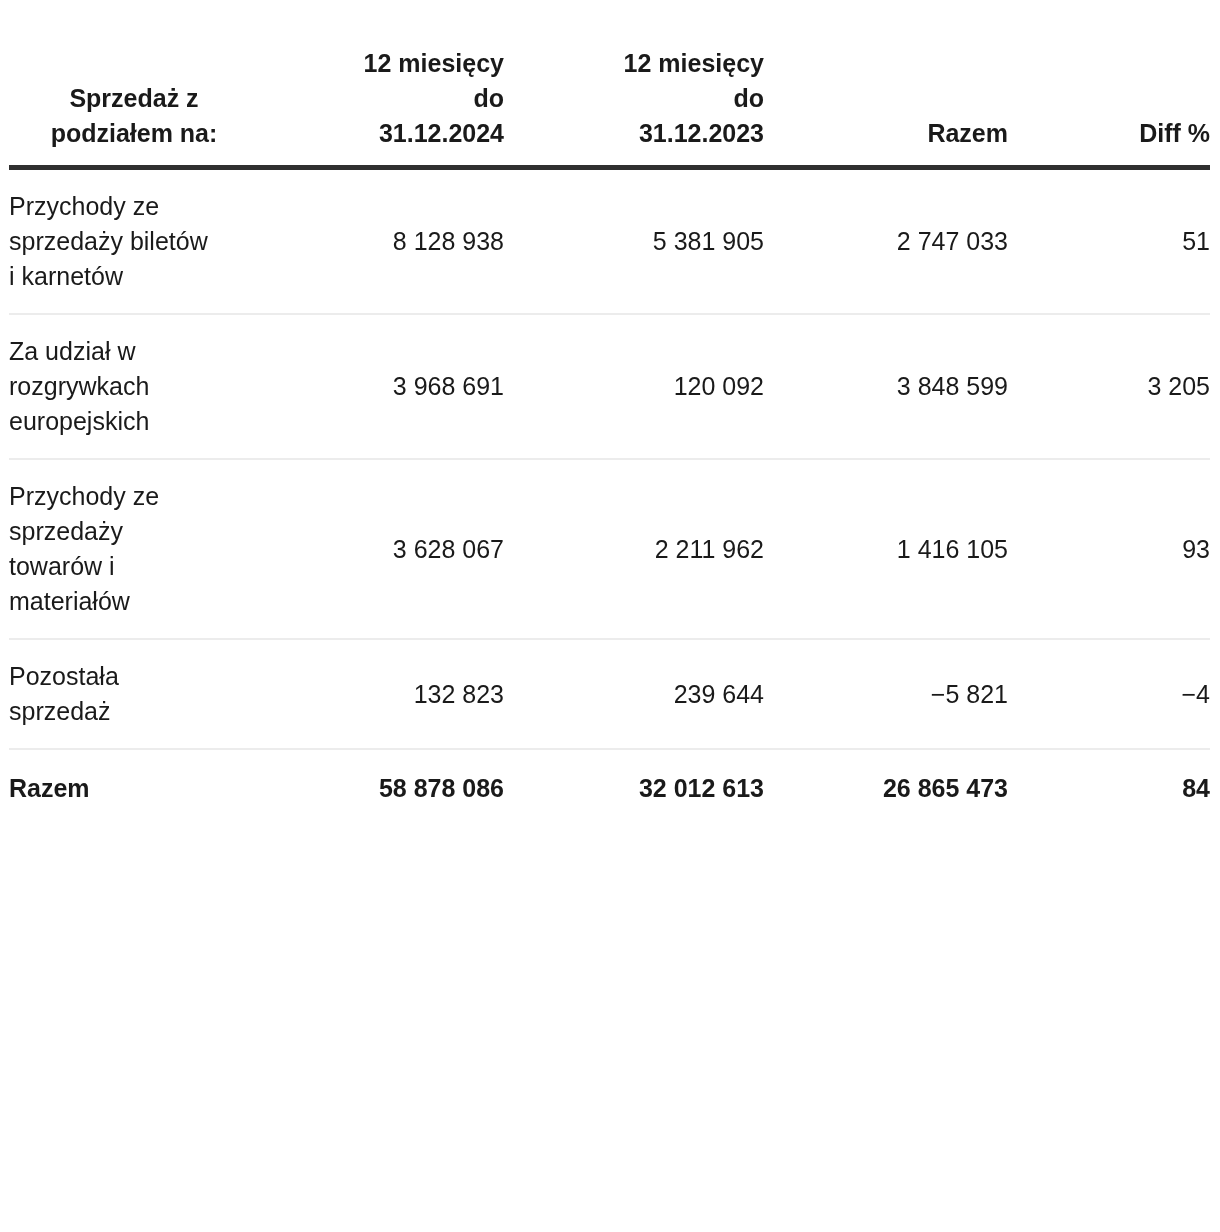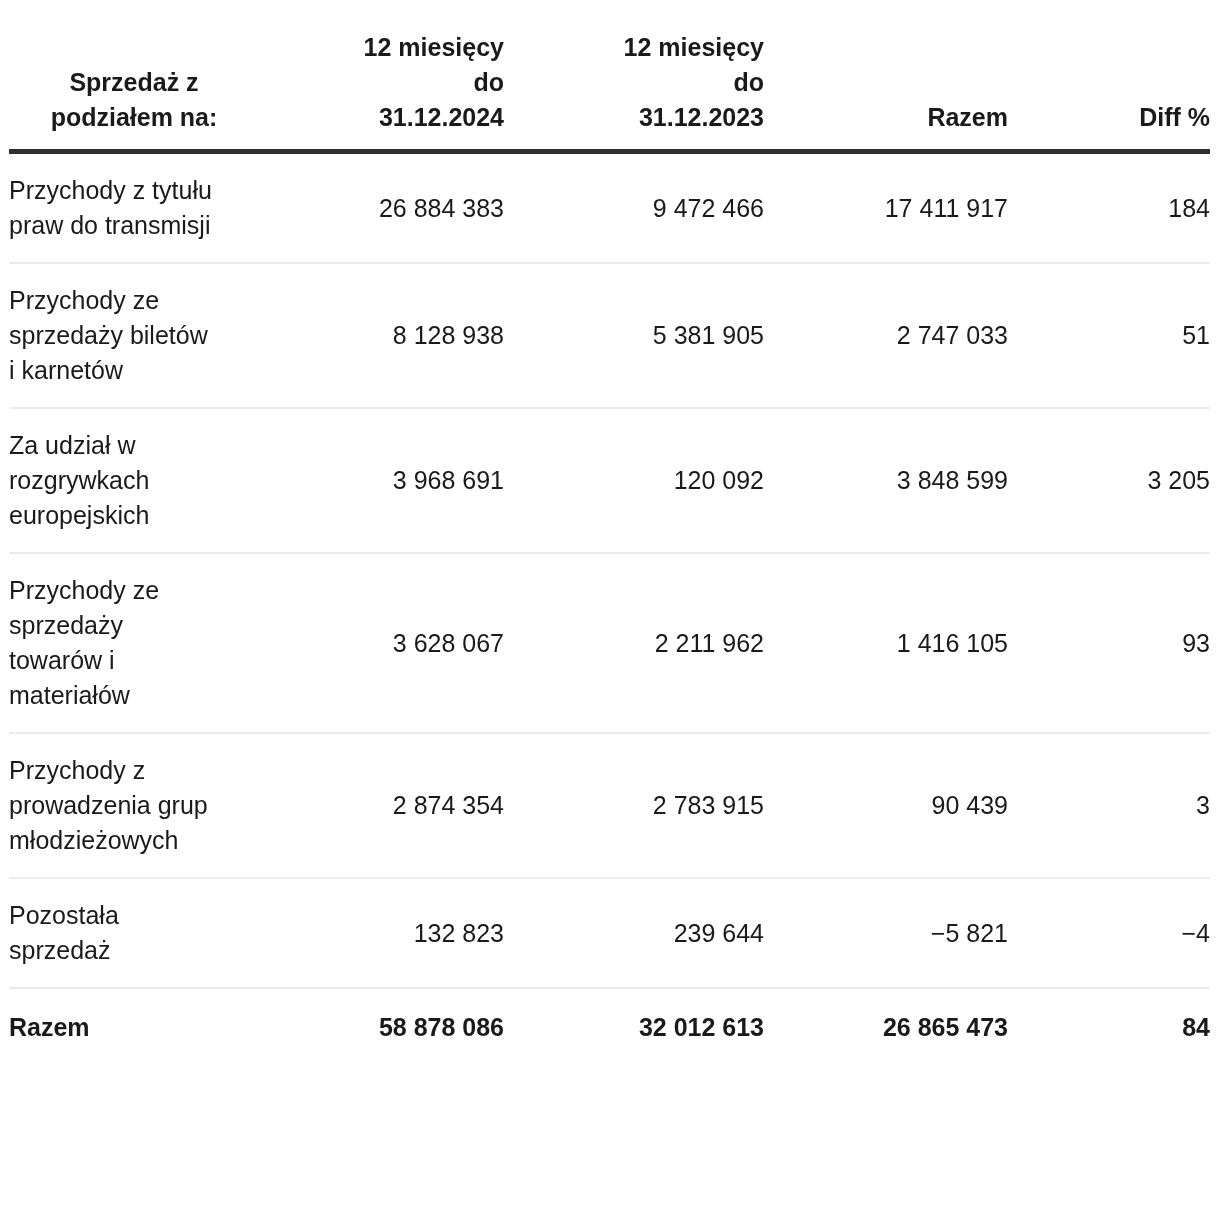--- a/index.html
+++ b/index.html
@@ -24,21 +24,21 @@
   }
   col.c1 { width: 250px; }
   col.c2 { width: 245px; }
   col.c3 { width: 260px; }
   col.c4 { width: 244px; }
   col.c5 { width: 202px; }
 
   thead th {
     font-weight: bold;
     vertical-align: bottom;
-    padding: 30px 0 14px 0;
+    padding: 46px 0 14px 0;
     border-bottom: 5px solid #2f2f2f;
     white-space: pre-line;
   }
   thead th.label { text-align: center; }
   thead th.num  { text-align: right; }
 
   tbody td {
     padding: 19px 0;
     vertical-align: middle;
   }
@@ -81,28 +81,20 @@
 31.12.2024</th>
         <th class="num">12 miesięcy
 do
 31.12.2023</th>
         <th class="num">Razem</th>
         <th class="num">Diff %</th>
       </tr>
     </thead>
     <tbody>
       <tr>
-        <td class="label">Przychody z tytułu
-praw do transmisji</td>
-        <td class="num">26 884 383</td>
-        <td class="num">9 472 466</td>
-        <td class="num">17 411 917</td>
-        <td class="num">184</td>
-      </tr>
-      <tr>
         <td class="label">Przychody ze
 sprzedaży biletów
 i karnetów</td>
         <td class="num">8 128 938</td>
         <td class="num">5 381 905</td>
         <td class="num">2 747 033</td>
         <td class="num">51</td>
       </tr>
       <tr>
         <td class="label">Za udział w
@@ -117,29 +109,20 @@
         <td class="label">Przychody ze
 sprzedaży
 towarów i
 materiałów</td>
         <td class="num">3 628 067</td>
         <td class="num">2 211 962</td>
         <td class="num">1 416 105</td>
         <td class="num">93</td>
       </tr>
       <tr>
-        <td class="label">Przychody z
-prowadzenia grup
-młodzieżowych</td>
-        <td class="num">2 874 354</td>
-        <td class="num">2 783 915</td>
-        <td class="num">90 439</td>
-        <td class="num">3</td>
-      </tr>
-      <tr>
         <td class="label">Pozostała
 sprzedaż</td>
         <td class="num">132 823</td>
         <td class="num">239 644</td>
         <td class="num">−5 821</td>
         <td class="num">−4</td>
       </tr>
       <tr class="total-row">
         <td class="label">Razem</td>
         <td class="num">58 878 086</td>

